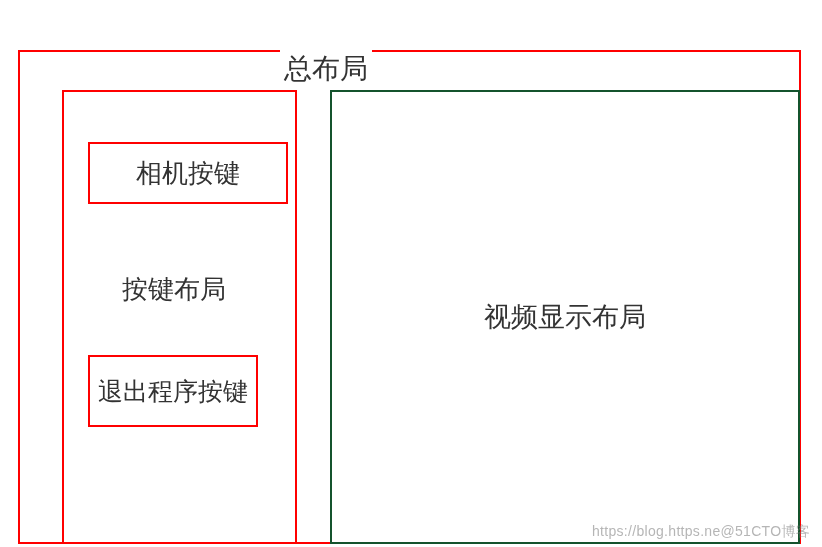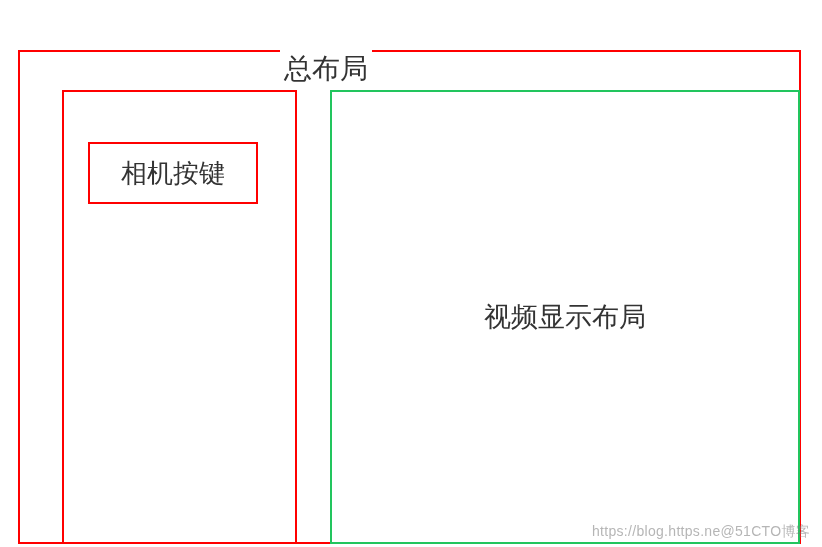--- a/index.html
+++ b/index.html
@@ -35,21 +35,21 @@
     left: 42px;
     top: 38px;
     width: 235px;
     height: 454px;
     border: 2px solid #ff0000;
   }
   .camera-btn {
     position: absolute;
     left: 68px;
     top: 90px;
-    width: 170px;
+    width: 200px;
     height: 62px;
     border: 2px solid #ff0000;
     display: flex;
     align-items: center;
     justify-content: center;
     font-size: 26px;
     color: #333;
   }
   .btn-layout-label {
     position: absolute;
@@ -71,21 +71,21 @@
     font-size: 25px;
     color: #333;
     background: #ffffff;
   }
   .right-panel {
     position: absolute;
     left: 310px;
     top: 38px;
     width: 470px;
     height: 454px;
-    border: 2px solid #22c55e;
+    border: 2px solid #14532d;
     display: flex;
     align-items: center;
     justify-content: center;
     font-size: 27px;
     color: #333;
   }
   .watermark {
     position: absolute;
     right: 12px;
     bottom: 6px;
@@ -99,20 +99,24 @@
 
 <div class="outer">
   <div class="main-title">总布局</div>
 
   <div class="left-panel"></div>
 
   <div class="camera-btn">
     <span>相机按键</span>
   </div>
 
+  <div class="btn-layout-label">按键布局</div>
 
+  <div class="exit-btn">
+    <span>退出程序按键</span>
+  </div>
 
   <div class="right-panel">
     <span>视频显示布局</span>
   </div>
 </div>
 
 <div class="watermark">https://blog.https.ne@51CTO博客</div>
 
 </body></html>

